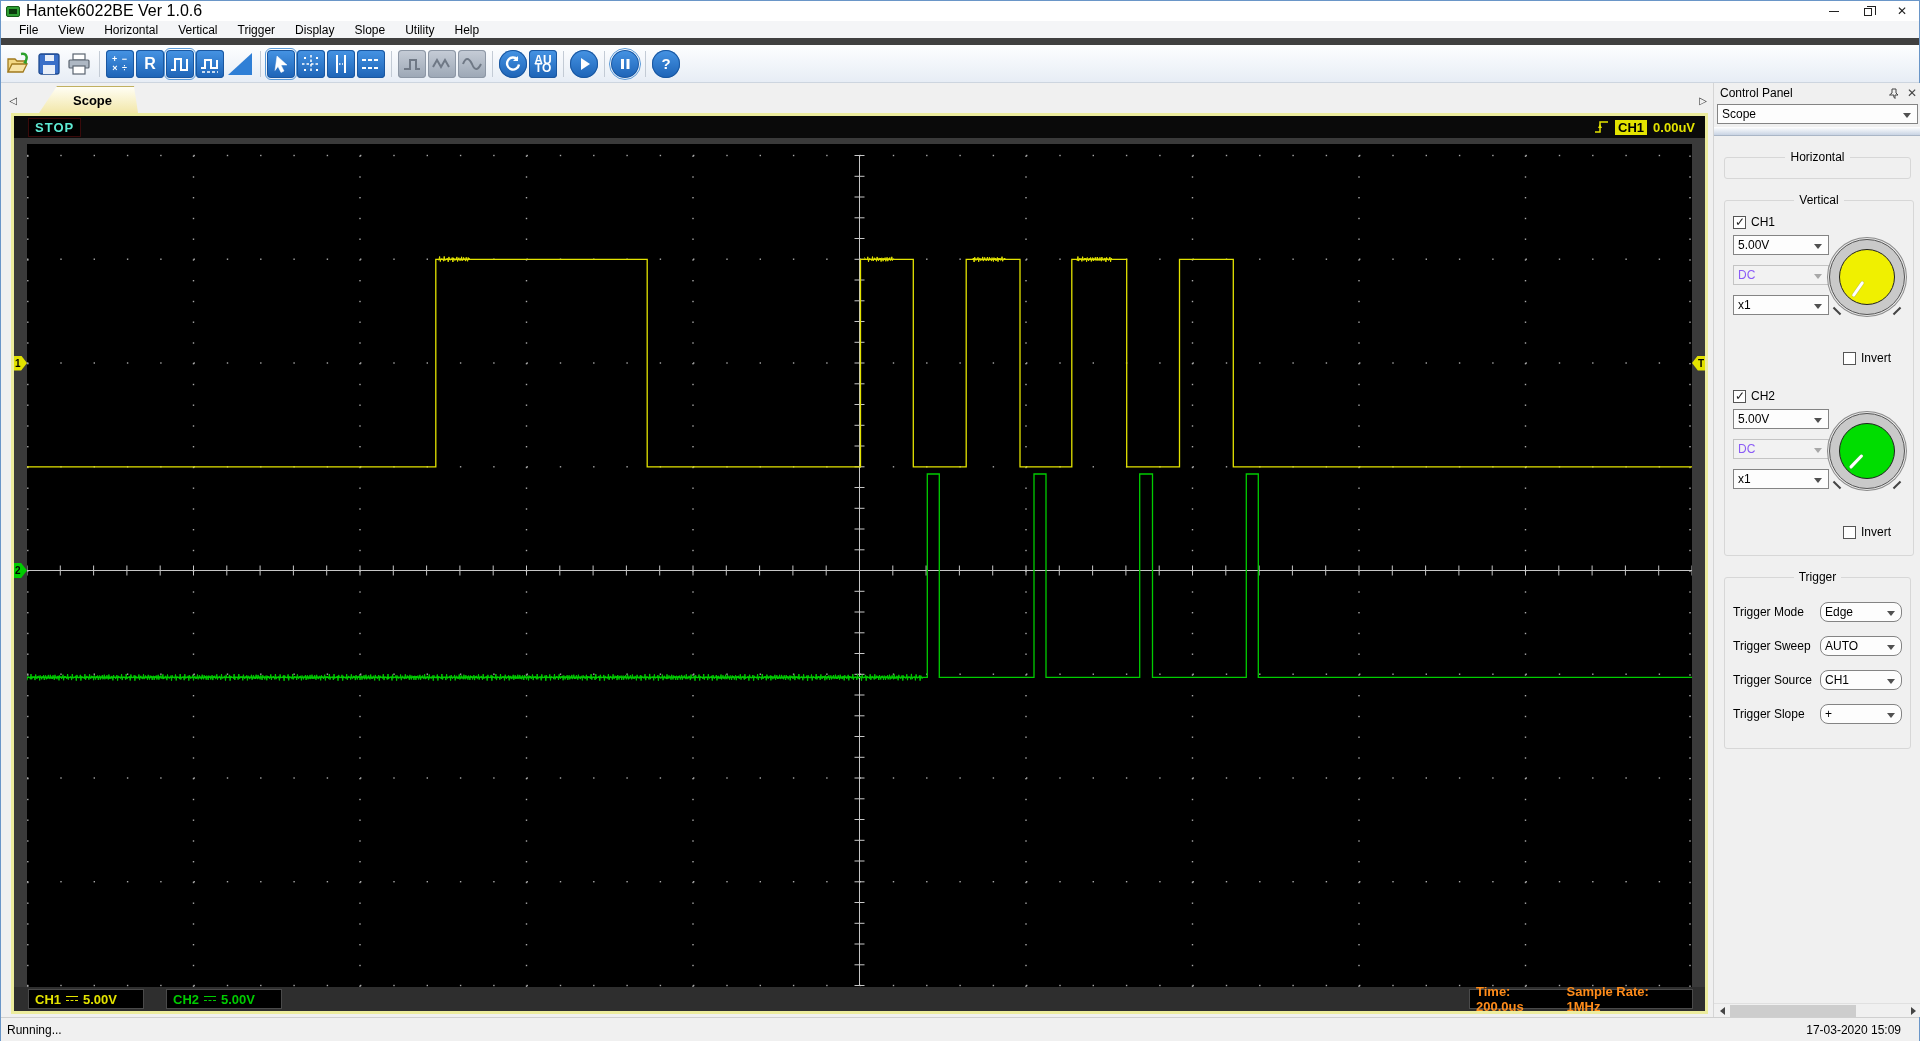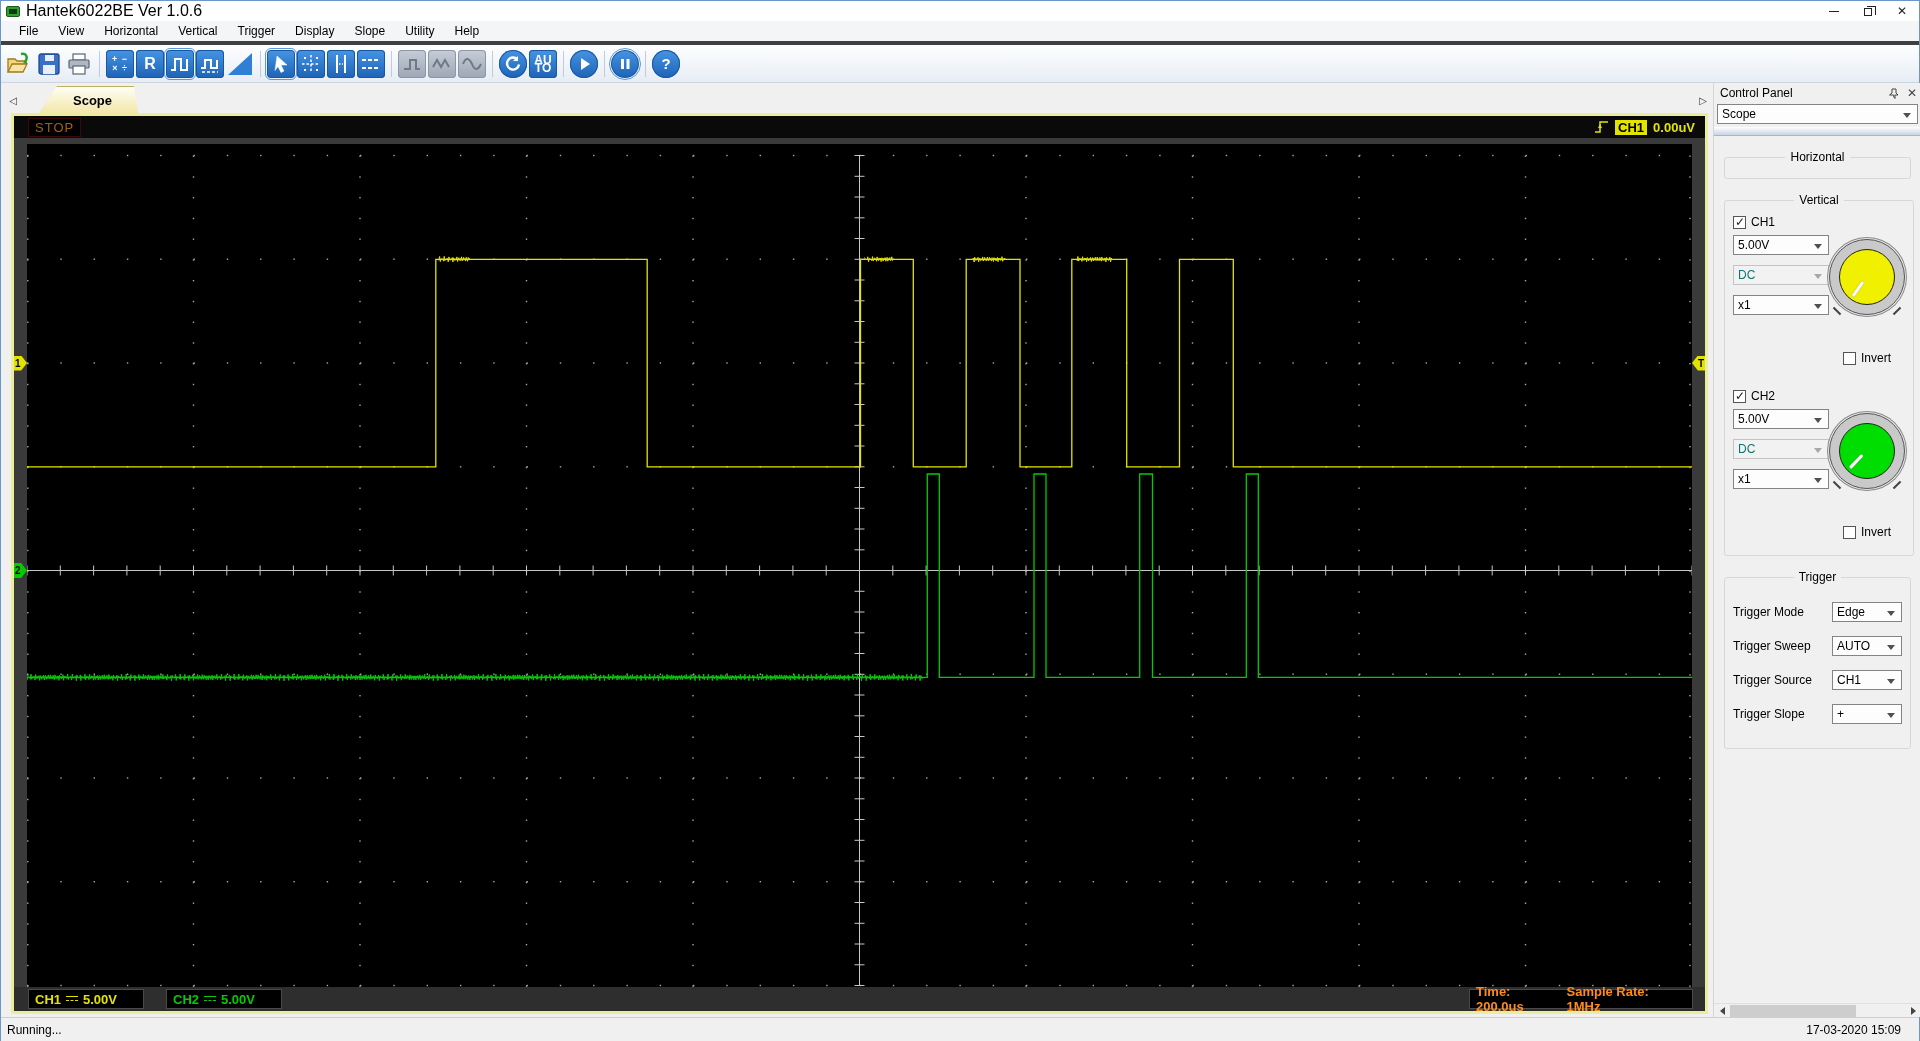--- a/index.html
+++ b/index.html
@@ -13,21 +13,21 @@
   .app-icon::after { content:""; position:absolute; left:2px; top:2px; right:2px; bottom:2px; background:#0b3b0d; }
   .title-text { font-size:16px;text-align:right; }
   .win-btns { margin-left:auto; display:flex; height:100%; }
   .win-btn { width:34px; height:100%; display:flex; align-items:center; justify-content:center; color:#222; }
   .glyph-min { width:10px; height:1px; background:#222; }
   .glyph-restore { width:8px; height:8px; border:1px solid #222; position:relative; background:#fff; margin-top:2px;}
   .glyph-restore::before { content:""; position:absolute; left:2px; top:-3px; width:8px; height:8px; border:1px solid #222; border-left:none; border-bottom:none; }
   .glyph-close { font-size:12px; line-height:12px; }
 
   
-  .menubar { height:24px; background:#f4f5f7; display:flex; align-items:center; padding-left:8px; border-bottom:4px solid #404040; flex:0 0 auto;}
+  .menubar { height:24px; background:#f4f5f7; display:flex; align-items:center; padding-left:8px; border-bottom:7px solid #404040; flex:0 0 auto;}
   .menu-item { padding:3px 10px; font-size:12px; }
 
   
   .toolbar { height:38px; background:linear-gradient(#fdfeff,#e7edf5); border-bottom:1px solid #cdd5df; display:flex; align-items:center; padding-left:4px; gap:2px; flex:0 0 auto;}
   .tsep { width:1px; height:26px; background:#c3cbd5; margin:0 4px; }
   .tbtn { width:28px; height:28px; border-radius:4px; display:flex; align-items:center; justify-content:center; flex:0 0 auto; position:relative; }
   .tbtn.blue { background:linear-gradient(#4694e4,#1d63b6); box-shadow: inset 0 0 0 1px #1a57a0; }
   .tbtn.round { border-radius:50%; }
   .tbtn.gray { background:linear-gradient(#c6cdd7,#9ca7b5); box-shadow: inset 0 0 0 1px #8d97a5; }
   .tbtn.flat { background:transparent; box-shadow:none; }
@@ -48,21 +48,21 @@
   .tabbar { height:30px; display:flex; align-items:flex-end; position:relative; background:#f0f0f0; }
   .tab-arrow { width:16px; height:18px; margin:0 2px 4px 4px; display:flex; align-items:center; justify-content:center; color:#333; font-size:10px; }
   .tab-arrow.right { position:absolute; right:2px; bottom:4px; margin:0; }
   .tab { height:27px; margin-left:16px; padding:0 26px 0 34px; display:flex; align-items:center; font-weight:bold; font-size:13px; background:linear-gradient(#fffef4,#f2e7a9); clip-path: polygon(18px 0, calc(100% - 4px) 0, 100% 100%, 0 100%); border-top:1px solid #c0b060; }
 
   
   .scope-wrap { flex:1 1 auto; padding:0 5px 3px 10px; background:#f0f0f0; }
   .scope { width:1697px; height:901px; border:3px solid #ecec9d; background:#3a3a3a; position:relative; }
   .scope-inner { position:absolute; inset:0; }
   .scope-topbar { position:absolute; left:0; right:0; top:0; height:22px; background:#0a0a0a; display:flex; align-items:center; }
-  .stop-box { margin-left:14px; padding:1px 6px; background:#000; border:1px solid #3a0a0a; color:#a16207; font-weight:normal; font-size:13px; letter-spacing:1px; }
+  .stop-box { margin-left:14px; padding:1px 6px; background:#000; border:1px solid #3a0a0a; color:#5eead4; font-weight:bold; font-size:13px; letter-spacing:1px; }
   .trig-readout { position:absolute; right:10px; top:0; height:22px; display:flex; align-items:center; gap:6px; }
   .trig-ch-badge { background:#e3e300; color:#000; font-weight:bold; font-size:13px; padding:0 3px; }
   .trig-level { color:#e3e300; font-weight:bold; font-size:13px; }
   .scope-display { position:absolute; left:0; right:0; top:22px; height:849px; background:#3a3a3a; }
   .scope-plot { position:absolute; left:13px; top:6px; width:1665px; height:853px; background:#000; }
   .marker-left { position:absolute; left:0; width:13px; height:15px; clip-path:polygon(0 0,55% 0,100% 50%,55% 100%,0 100%); color:#000; font-size:10px; font-weight:bold; line-height:15px; text-align:left; padding-left:1px; z-index:3; }
   .marker-right { position:absolute; right:0; width:13px; height:15px; clip-path:polygon(100% 0,45% 0,0 50%,45% 100%,100% 100%); color:#000; font-size:10px; font-weight:bold; line-height:15px; text-align:right; padding-right:1px; z-index:3; }
   .scope-botbar { position:absolute; left:0; right:0; bottom:0; height:24px; background:#2e2e2e; }
   .readout-box { position:absolute; top:2px; height:20px; background:#000; border:1px solid #4a4a4a; display:flex; align-items:center; padding:0 6px; gap:5px; font-size:13px; font-weight:bold; }
   .dc-sym { width:12px; height:7px; border-top:1px solid currentColor; position:relative; display:inline-block; }
@@ -75,40 +75,40 @@
   .panel { width:208px; background:#f0f0f0; border-left:1px solid #d5d5d5; display:flex; flex-direction:column; position:relative; }
   .panel-header { height:20px; display:flex; align-items:center; padding:0 4px 0 6px; font-size:12px;text-align:center; }
   .panel-header-icons { margin-left:auto; display:flex; gap:8px; align-items:center; color:#444; }
   .panel-combo { margin:1px 3px 3px 3px; }
   .panel-grad { height:9px; background:linear-gradient(#ffffff,#c9d4e4); border-bottom:1px solid #aab6c6; }
   .panel-body { flex:1 1 auto; padding:14px 10px 0 10px; }
   fieldset { border:1px solid #d7d7d7; border-radius:3px; padding:4px 8px 10px 8px; margin-bottom:14px; }
   legend { margin:0 auto; padding:0 5px; font-size:12px; }
   .combo { height:20px; background:#fdfdfd; border:1px solid #848484; display:flex; align-items:center; padding:0 4px; position:relative; font-size:12px; }
   .combo::after { content:""; position:absolute; right:6px; top:8px; border-left:4px solid transparent; border-right:4px solid transparent; border-top:5px solid #505050; }
-  .combo.disabled { background:#f2f2f2; border-color:#c4c4c4; color:#0f766e; }
+  .combo.disabled { background:#f2f2f2; border-color:#c4c4c4; color:#8b5cf6; }
   .combo.disabled::after { border-top-color:#a8a8a8; }
   .h-grid { display:grid; grid-template-columns:96px 1fr; align-items:center; }
   .h-left { display:flex; flex-direction:column; }
   .lbl { margin:7px 0 4px 0; font-size:12px; }
   .knob { width:76px; height:76px; border-radius:50%; background:#c9c9c9; border:1px solid #555; box-shadow:0 0 0 1px #e8e8e8, 0 0 0 2px #8a8a8a; position:relative; justify-self:center; }
   .knob::before { content:""; position:absolute; left:2px; bottom:2px; width:10px; height:2px; background:#444; transform:rotate(45deg); }
   .knob::after { content:""; position:absolute; right:2px; bottom:2px; width:10px; height:2px; background:#444; transform:rotate(-45deg); }
   .knob-face { position:absolute; left:9px; top:9px; width:56px; height:56px; border-radius:50%; border:1px solid #222; }
   .pointer-wrap { position:absolute; inset:0; }
   .pointer { position:absolute; left:50%; top:13px; width:3px; height:18px; margin-left:-1.5px; background:#fff; border-radius:2px; box-shadow:0 0 1px #888; }
   .chkrow { display:flex; align-items:center; gap:5px; margin:4px 0 6px 0; }
   .checkbox { width:13px; height:13px; border:1px solid #555; background:#fff; position:relative; flex:0 0 auto; }
   .checkbox.on::after { content:"\2713"; position:absolute; left:1px; top:-2px; font-size:12px; color:#222; }
   .v-grid { display:grid; grid-template-columns:96px 1fr; }
   .v-left { display:flex; flex-direction:column; gap:10px; }
   .v-right { display:flex; flex-direction:column; align-items:center; justify-content:flex-start; gap:32px; padding-top:4px; }
   .ch2-block { margin-top:18px; }
   .t-row { display:flex; align-items:center; justify-content:space-between; margin:14px 0; }
-  .t-row .combo { width:70px; }
+  .t-row .combo { width:82px;border-radius:8px; }
   .panel-scroll { position:absolute; left:0; right:0; bottom:0; height:14px; background:#f0f0f0; border-top:1px solid #e0e0e0; display:flex; align-items:center; }
   .ps-arrow { width:16px; height:14px; display:flex; align-items:center; justify-content:center; }
   .ps-arrow .tri-l { width:0;height:0;border-top:4px solid transparent;border-bottom:4px solid transparent;border-right:5px solid #444; }
   .ps-arrow .tri-r { width:0;height:0;border-top:4px solid transparent;border-bottom:4px solid transparent;border-left:5px solid #444; }
   .ps-track { flex:1 1 auto; height:14px; position:relative; }
   .ps-thumb { position:absolute; left:0; top:1px; height:12px; width:72%; background:#cdcdcd; }
   .ps-right { margin-left:auto; }
 
   
   .statusbar { height:25px; background:#f0f0f0; border-top:1px solid #cfcfcf; display:flex; align-items:center; padding:0 18px 0 6px; flex:0 0 auto; font-size:12px; }

